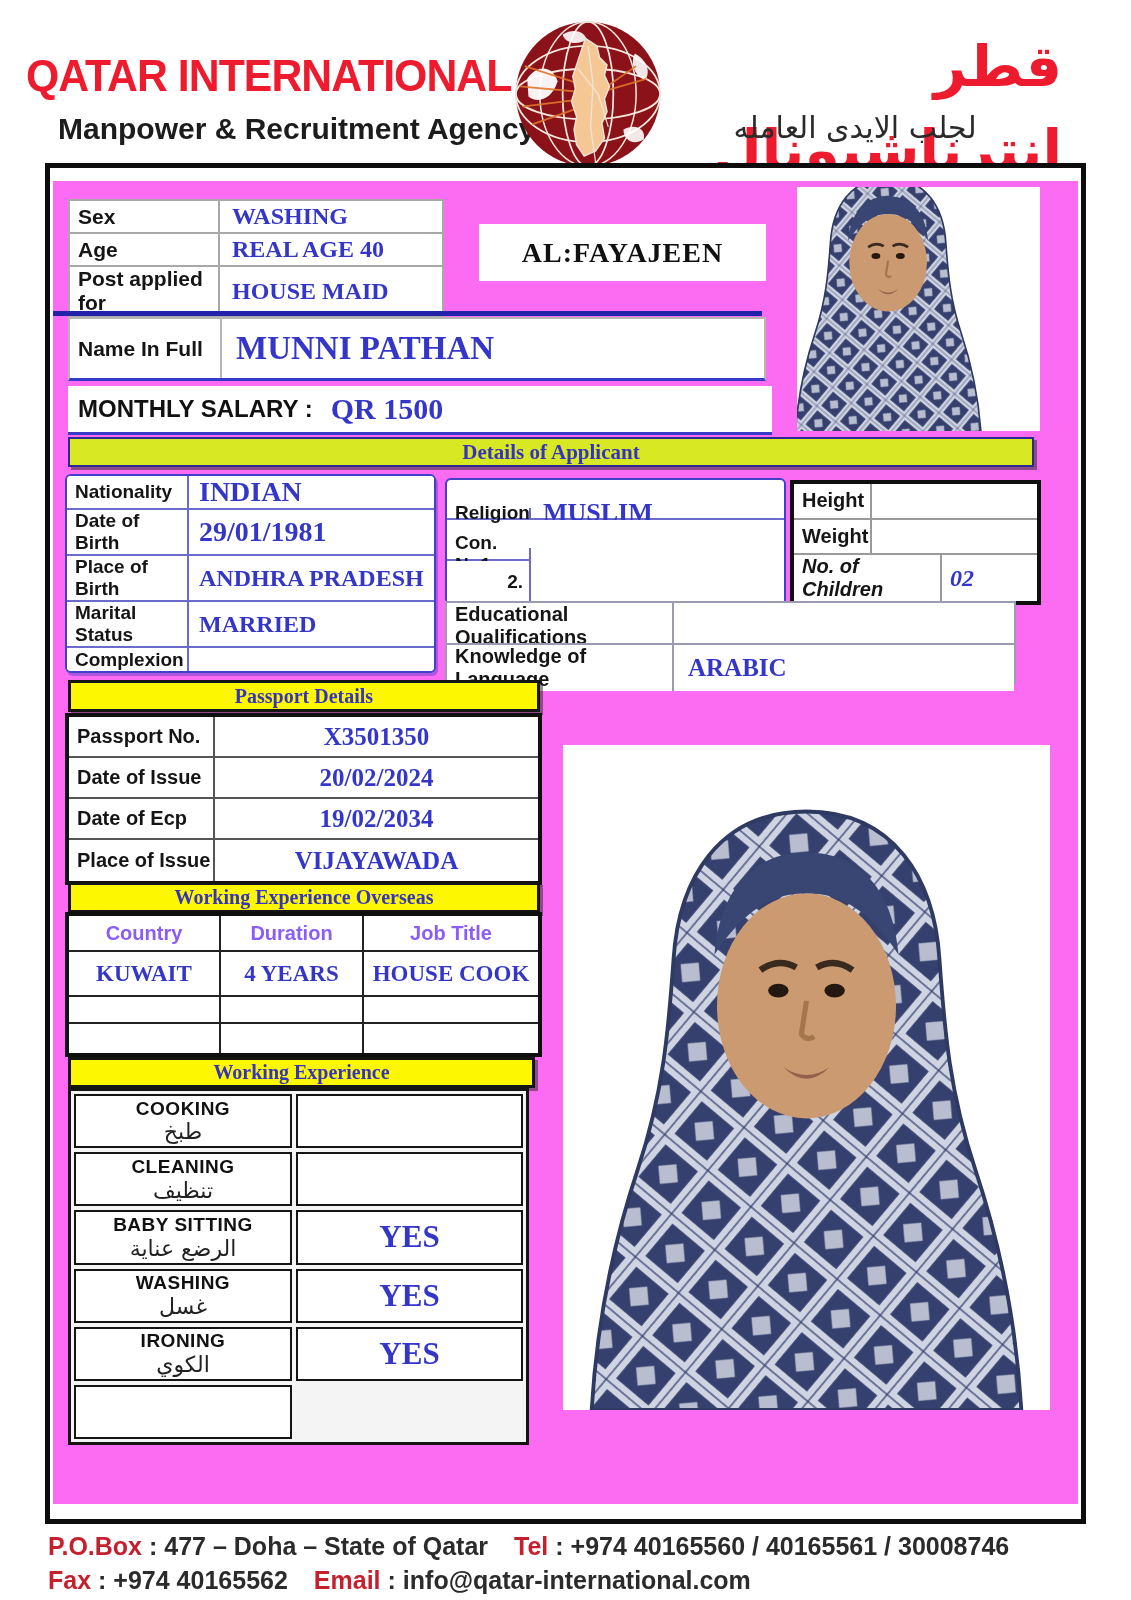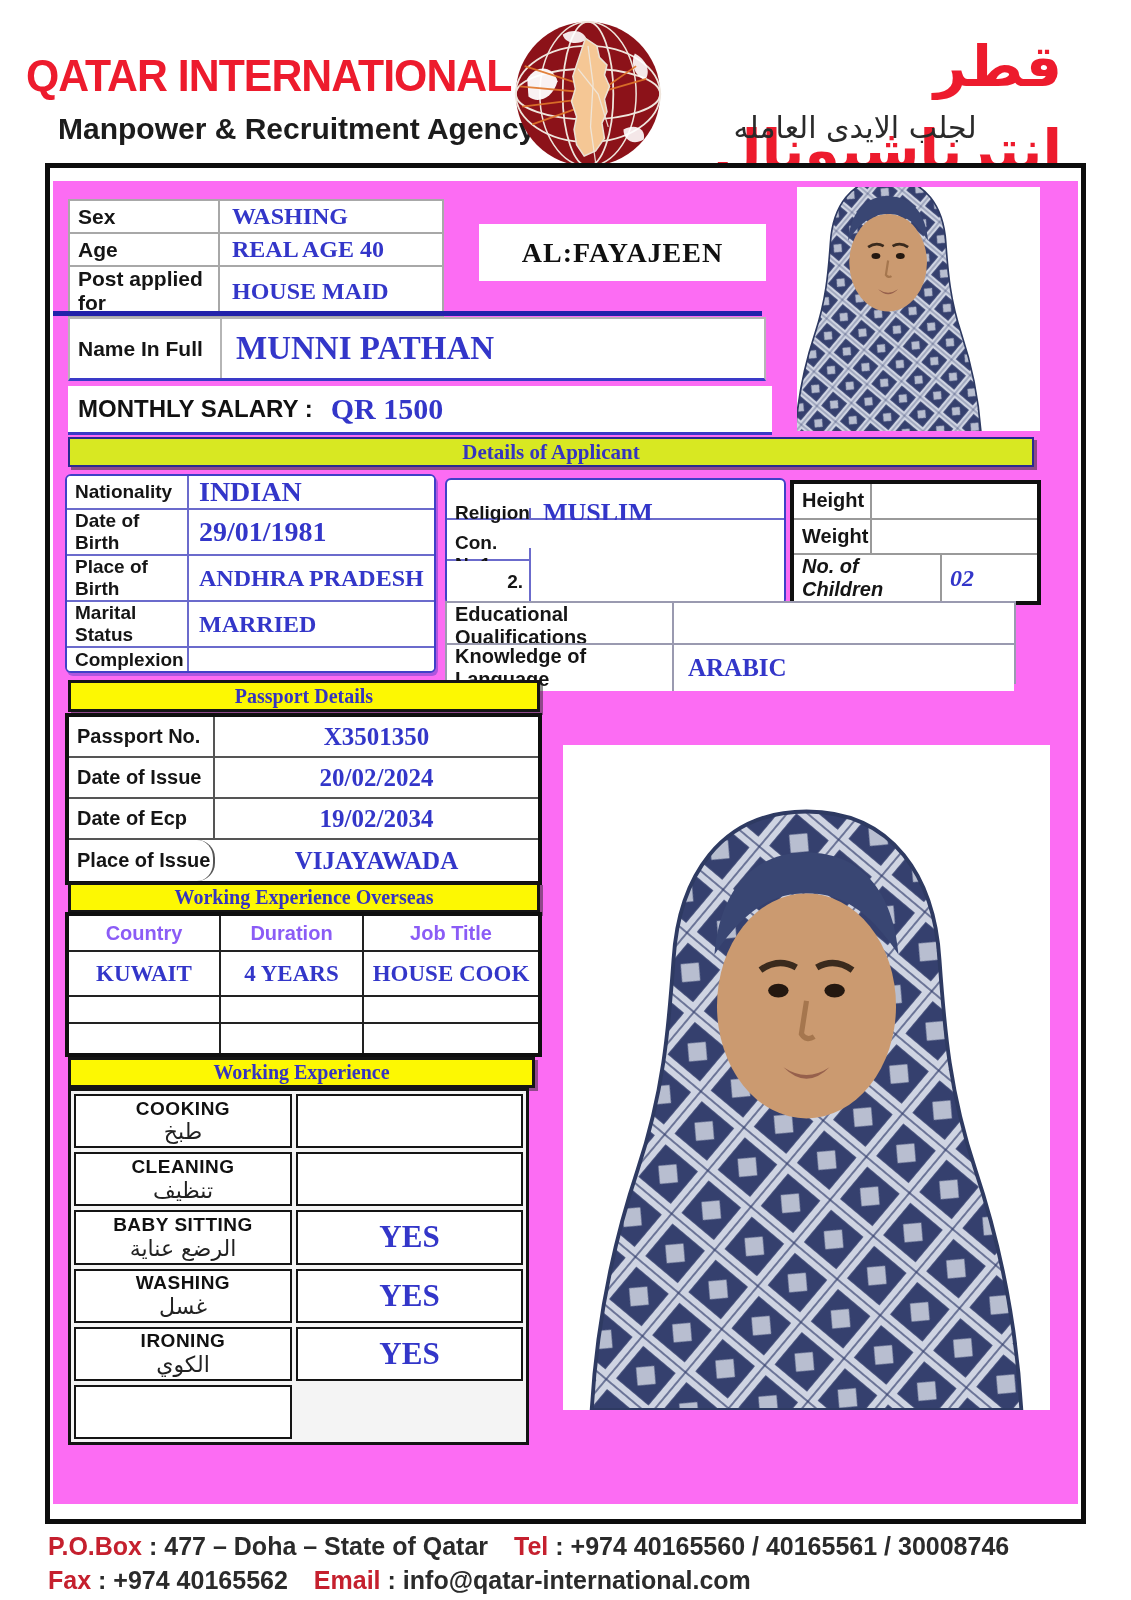--- a/index.html
+++ b/index.html
@@ -94,21 +94,21 @@
   .edu-row{left:445px;top:601px;}
   .lang-row{left:445px;top:643px;height:37px;}
   .wide-row .lbl{font-size:20px;}
   .wide-row .val{font-size:25px;padding-left:14px;border-left:2px solid #9a9ab0;}
 
   
   .passport-table{left:65px;top:713px;width:469px;height:164px;background:#fff;border:4px solid #0f0f0f;
                   display:grid;grid-template-columns:146px 1fr;grid-template-rows:repeat(4,1fr);}
   .passport-table .lbl{font-size:20px;border-right:2px solid #555;border-bottom:2px solid #555;}
   .passport-table .val{font-size:25px;justify-content:center;border-bottom:2px solid #555;}
-  .passport-table .nb{border-bottom:none;border-radius:18px;}
+  .passport-table .nb{border-bottom:none;}
 
   
   .overseas-table{left:65px;top:912px;width:469px;height:137px;background:#fff;border:4px solid #0f0f0f;
                   display:grid;grid-template-columns:152px 143px 1fr;grid-template-rows:36px 45px 27px 1fr;}
   .overseas-table div{display:flex;align-items:center;justify-content:center;background:#fff;
                   border-right:2px solid #222;border-bottom:2px solid #222;}
   .overseas-table .hdr{font-size:20px;font-weight:bold;color:#8b5cf6;}
   .overseas-table .dat{font-size:23px;font-weight:bold;color:#3336c9;font-family:"Liberation Serif",serif;}
   .overseas-table .lc{border-right:none;}
   .overseas-table .lr{border-bottom:none;}

